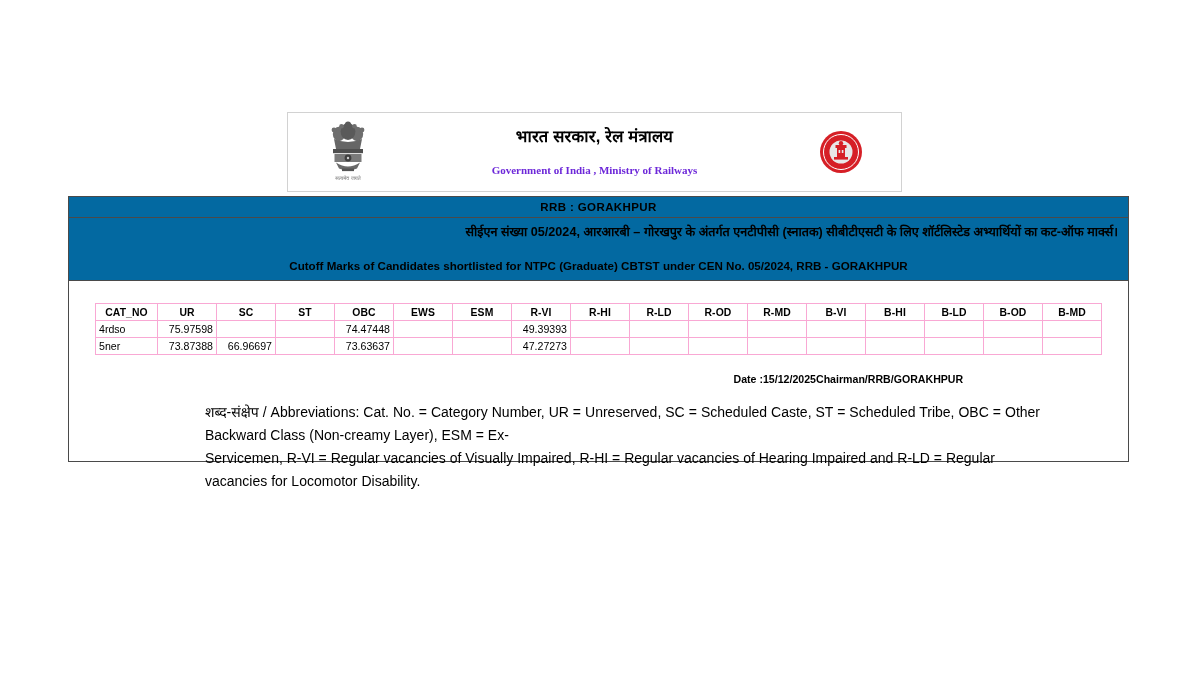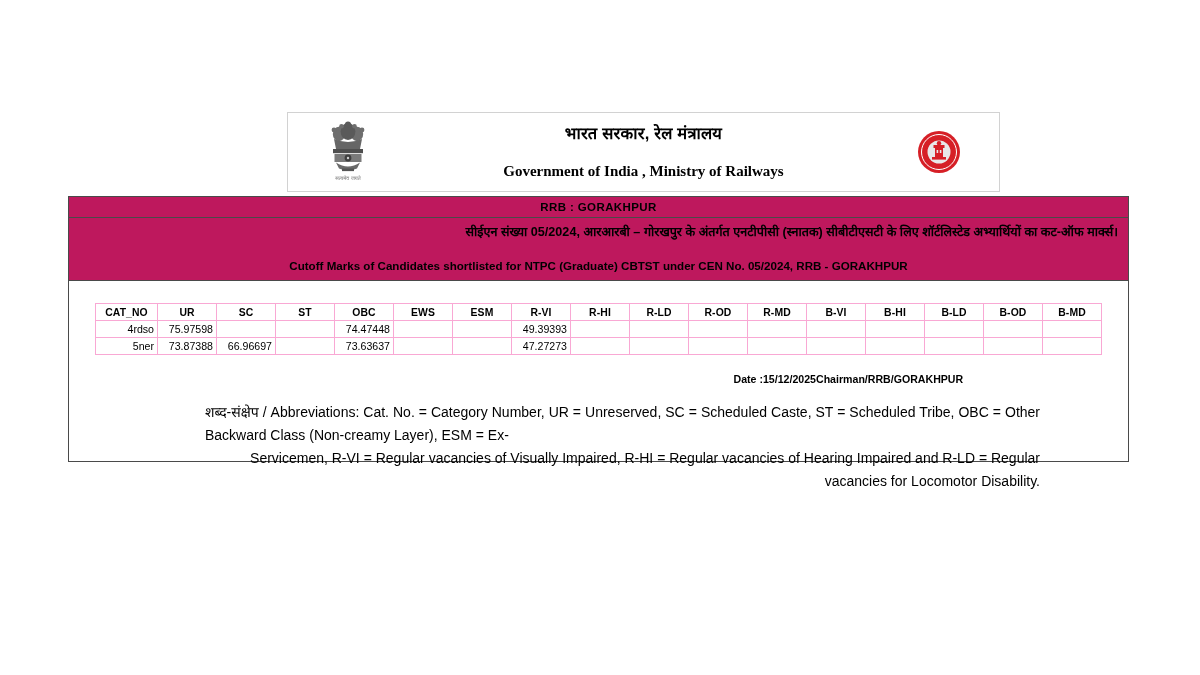--- a/index.html
+++ b/index.html
@@ -11,51 +11,51 @@
     color: #000000;
     overflow: hidden;
   }
 
   #page { position: relative; width: 1200px; height: 675px; background: #fff; }
 
   
   .header-banner {
     position: absolute;
     left: 287px; top: 112px;
-    width: 713px; height: 80px;
+    width: 615px; height: 80px;
     border: 1px solid #d2d2d2;
     background: #ffffff;
     display: flex;
     align-items: center;
   }
   .emblem-ashoka { width: 120px; display: flex; justify-content: center; align-items: center; }
   .emblem-ashoka svg { display: block; }
   .header-titles { flex: 1; text-align: center; line-height: 1.25; }
   .header-hi {
     font-family: "Liberation Sans", "DejaVu Sans", sans-serif;
     font-size: 16.5px; font-weight: 700; color: #000; letter-spacing: .2px;
   }
   .header-en {
     font-family: "Liberation Serif", "DejaVu Serif", serif;
-    font-size: 15px; font-weight: 700; color: #000000; margin-top: 18px;
+    font-size: 11px; font-weight: 700; color: #6d28d9; margin-top: 18px;
   }
   .emblem-rrb { width: 120px; display: flex; justify-content: center; align-items: center; }
 
   
   .doc-frame {
     position: absolute;
     left: 68px; top: 196px;
     width: 1061px; height: 266px;
     border: 1.6px solid #4a4a4a;
     background: #ffffff;
   }
 
   .band {
     border-bottom: 1.6px solid #4a4a4a;
-    background: #be185d;
+    background: #0369a1;
     text-align: center;
   }
   .band-rrb {
     font-size: 11.5px; font-weight: 700; letter-spacing: .4px;
     padding: 4px 0 4px 0;
     border-bottom: 1.6px solid #4a4a4a;
   }
   .band-title { padding: 6px 10px 7px 10px; }
   .band-title-hi {
     font-size: 12.6px; font-weight: 700; line-height: 1.35;
@@ -81,21 +81,21 @@
     white-space: nowrap;
     overflow: hidden;
   }
   table.cutoff th {
     font-weight: 700;
     text-align: center;
     font-size: 10.4px;
     letter-spacing: .1px;
   }
   table.cutoff td { text-align: right; font-weight: 400; }
-  table.cutoff td.cat { text-align: right; }
+  table.cutoff td.cat { text-align: left; }
   table.cutoff col.c-cat { width: 62px; }
   table.cutoff col.c-n   { width: 59px; }
 
   
   .sig-row {
     display: flex;
     align-items: baseline;
     padding: 18px 12px 0 60px;
     font-size: 10.6px;
     font-weight: 700;
@@ -106,21 +106,21 @@
 
   
   .abbrev {
     padding: 16px 88px 0 136px;
     font-size: 14px;
     line-height: 1.65;
     text-align: justify;
     text-justify: inter-word;
   }
   .abbrev .ln1 { display: block; }
-  .abbrev .ln2 { display: block; text-align: right; }
+  .abbrev .ln2 { display: block; text-align: left; }
 </style>
 </head>
 <body>
 
 <div id="page">
 
   <div class="header-banner">
 
     <div class="emblem-ashoka">
       <svg width="42" height="62" viewBox="0 0 42 62" aria-hidden="true">

